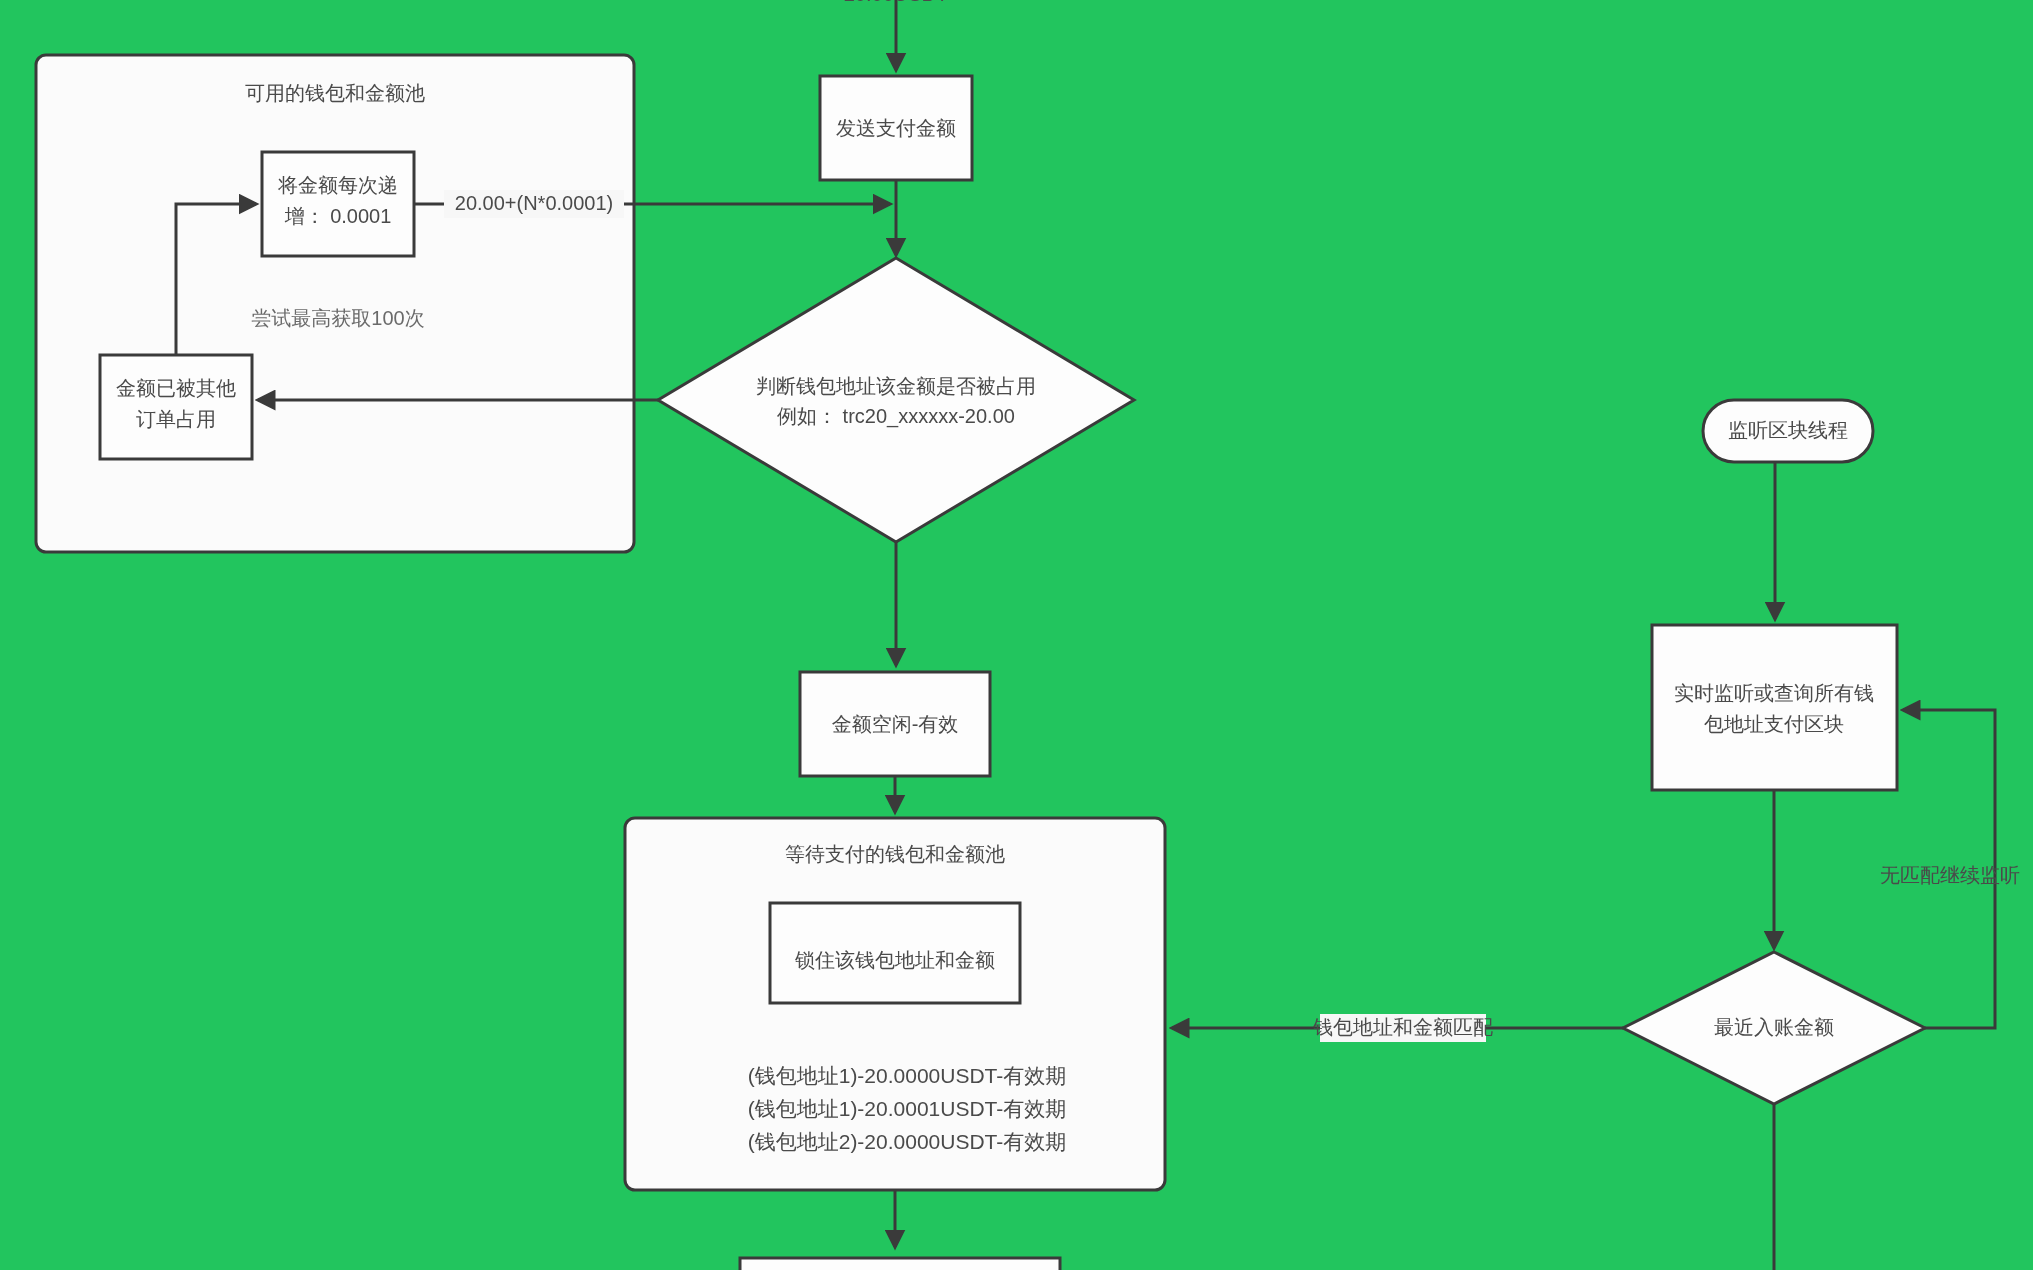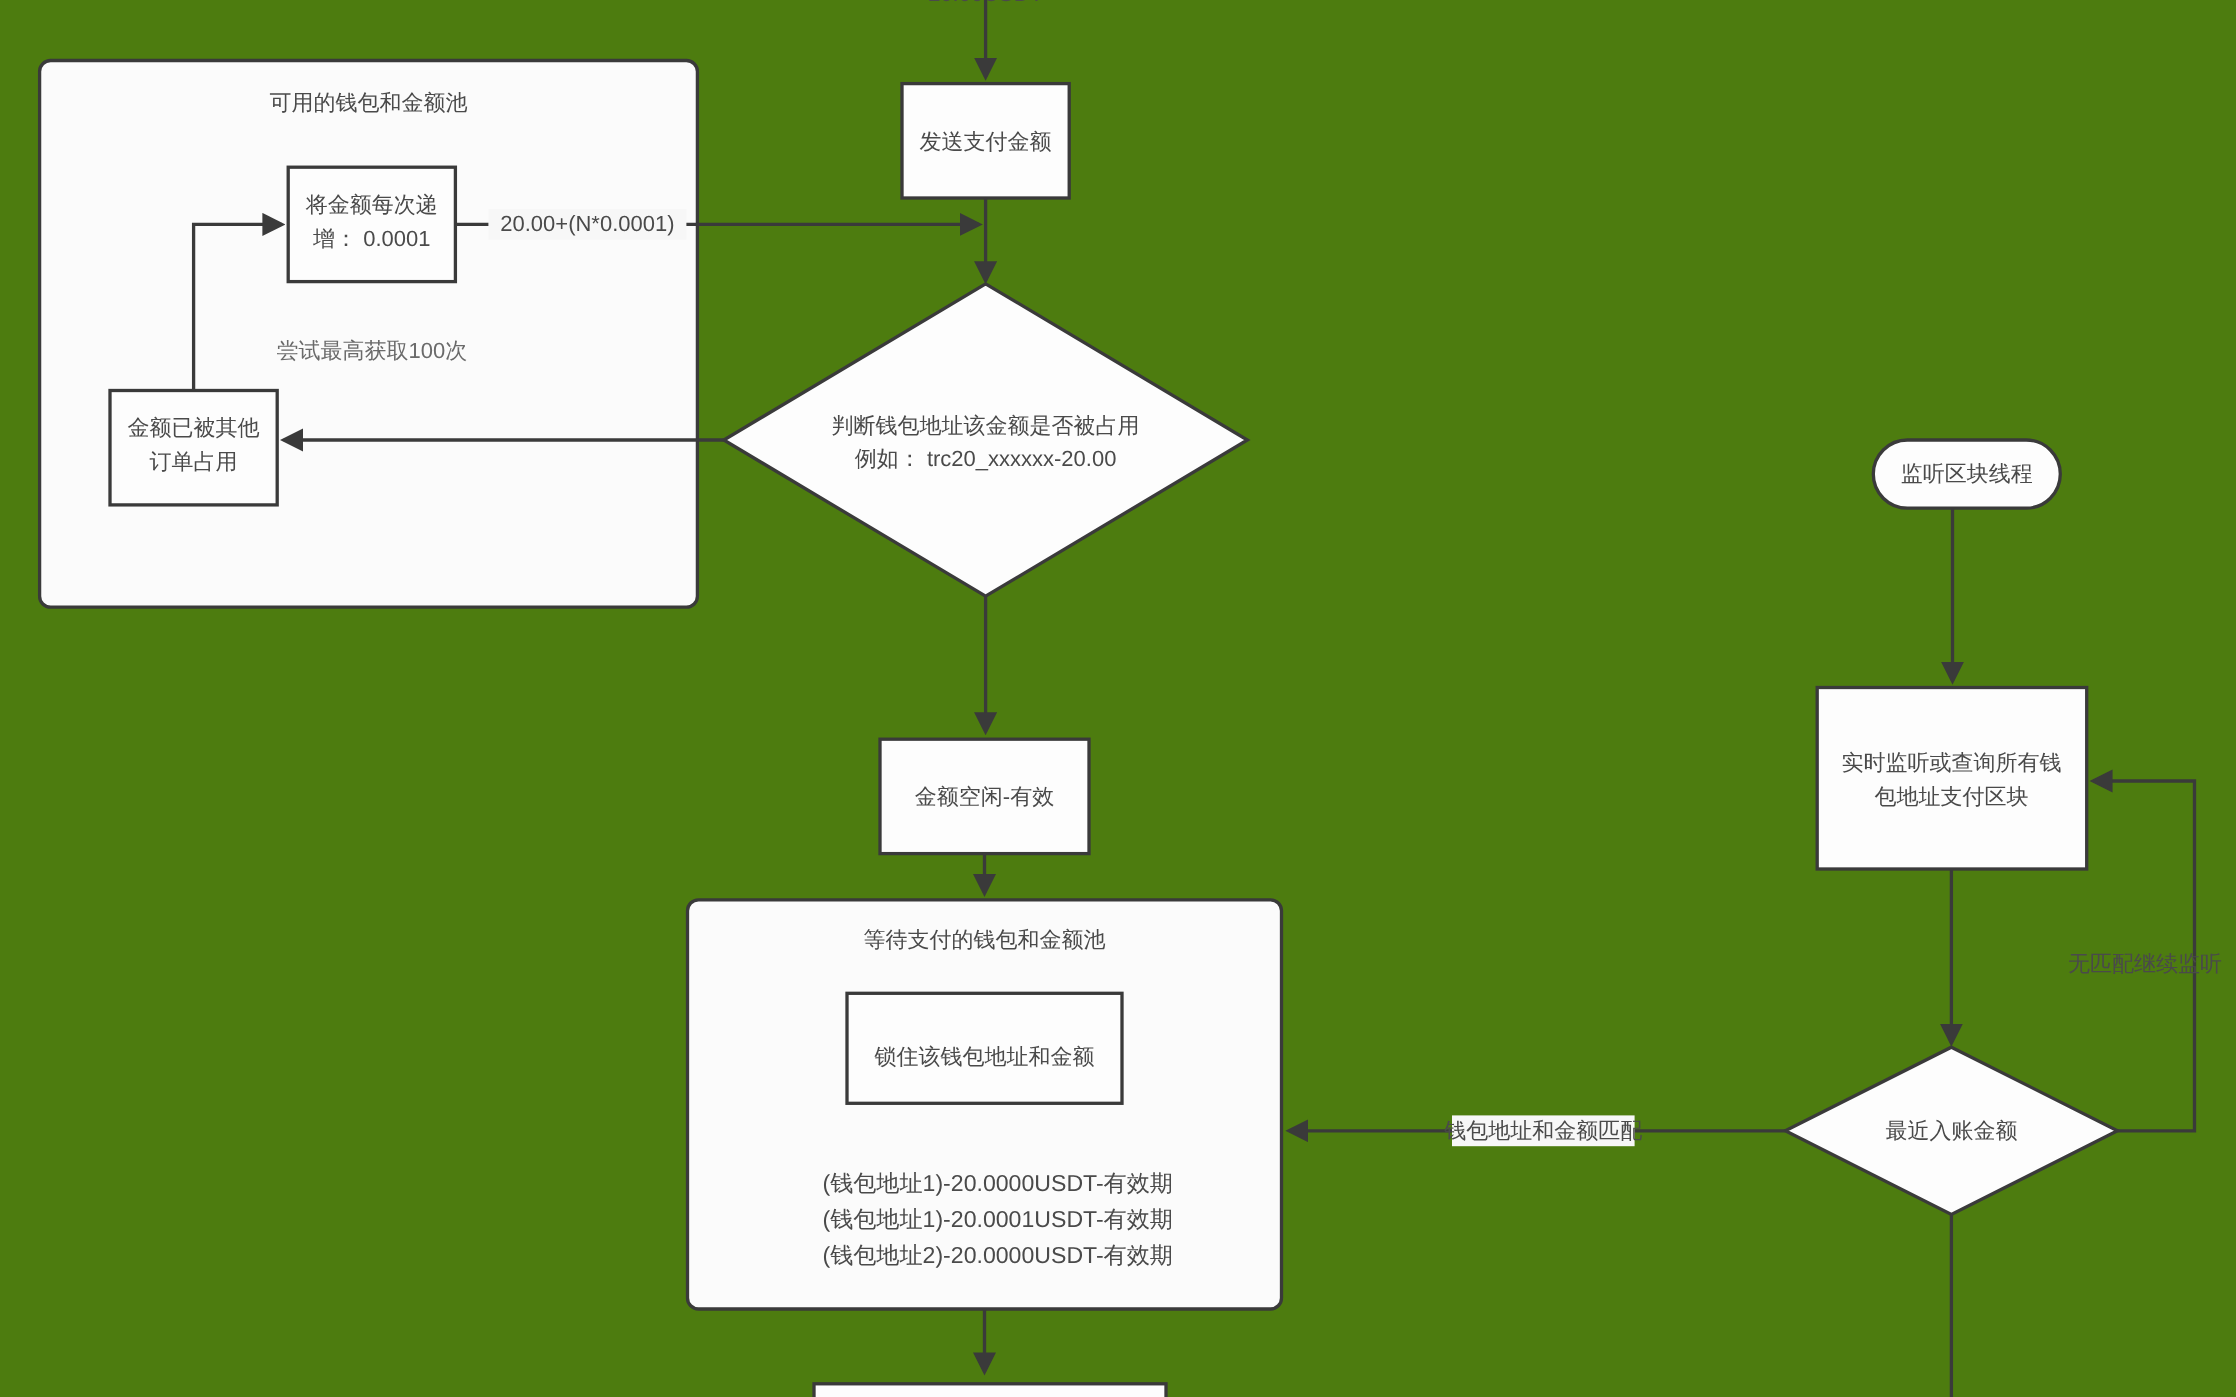--- a/index.html
+++ b/index.html
@@ -5,21 +5,21 @@
 <style>
   html, body {
     margin: 0;
     padding: 0;
     background: #f7f7f7;
   }
   #canvas-wrap {
     position: relative;
     width: 2033px;
     height: 1270px;
-    background: #4d7c0f;
+    background: #22c55e;
     overflow: hidden;
   }
   svg#flow {
     display: block;
     width: 2033px;
     height: 1270px;
     font-family: "Liberation Sans", "DejaVu Sans", sans-serif;
   }
   .node-shape {
     fill: #fdfdfd;

